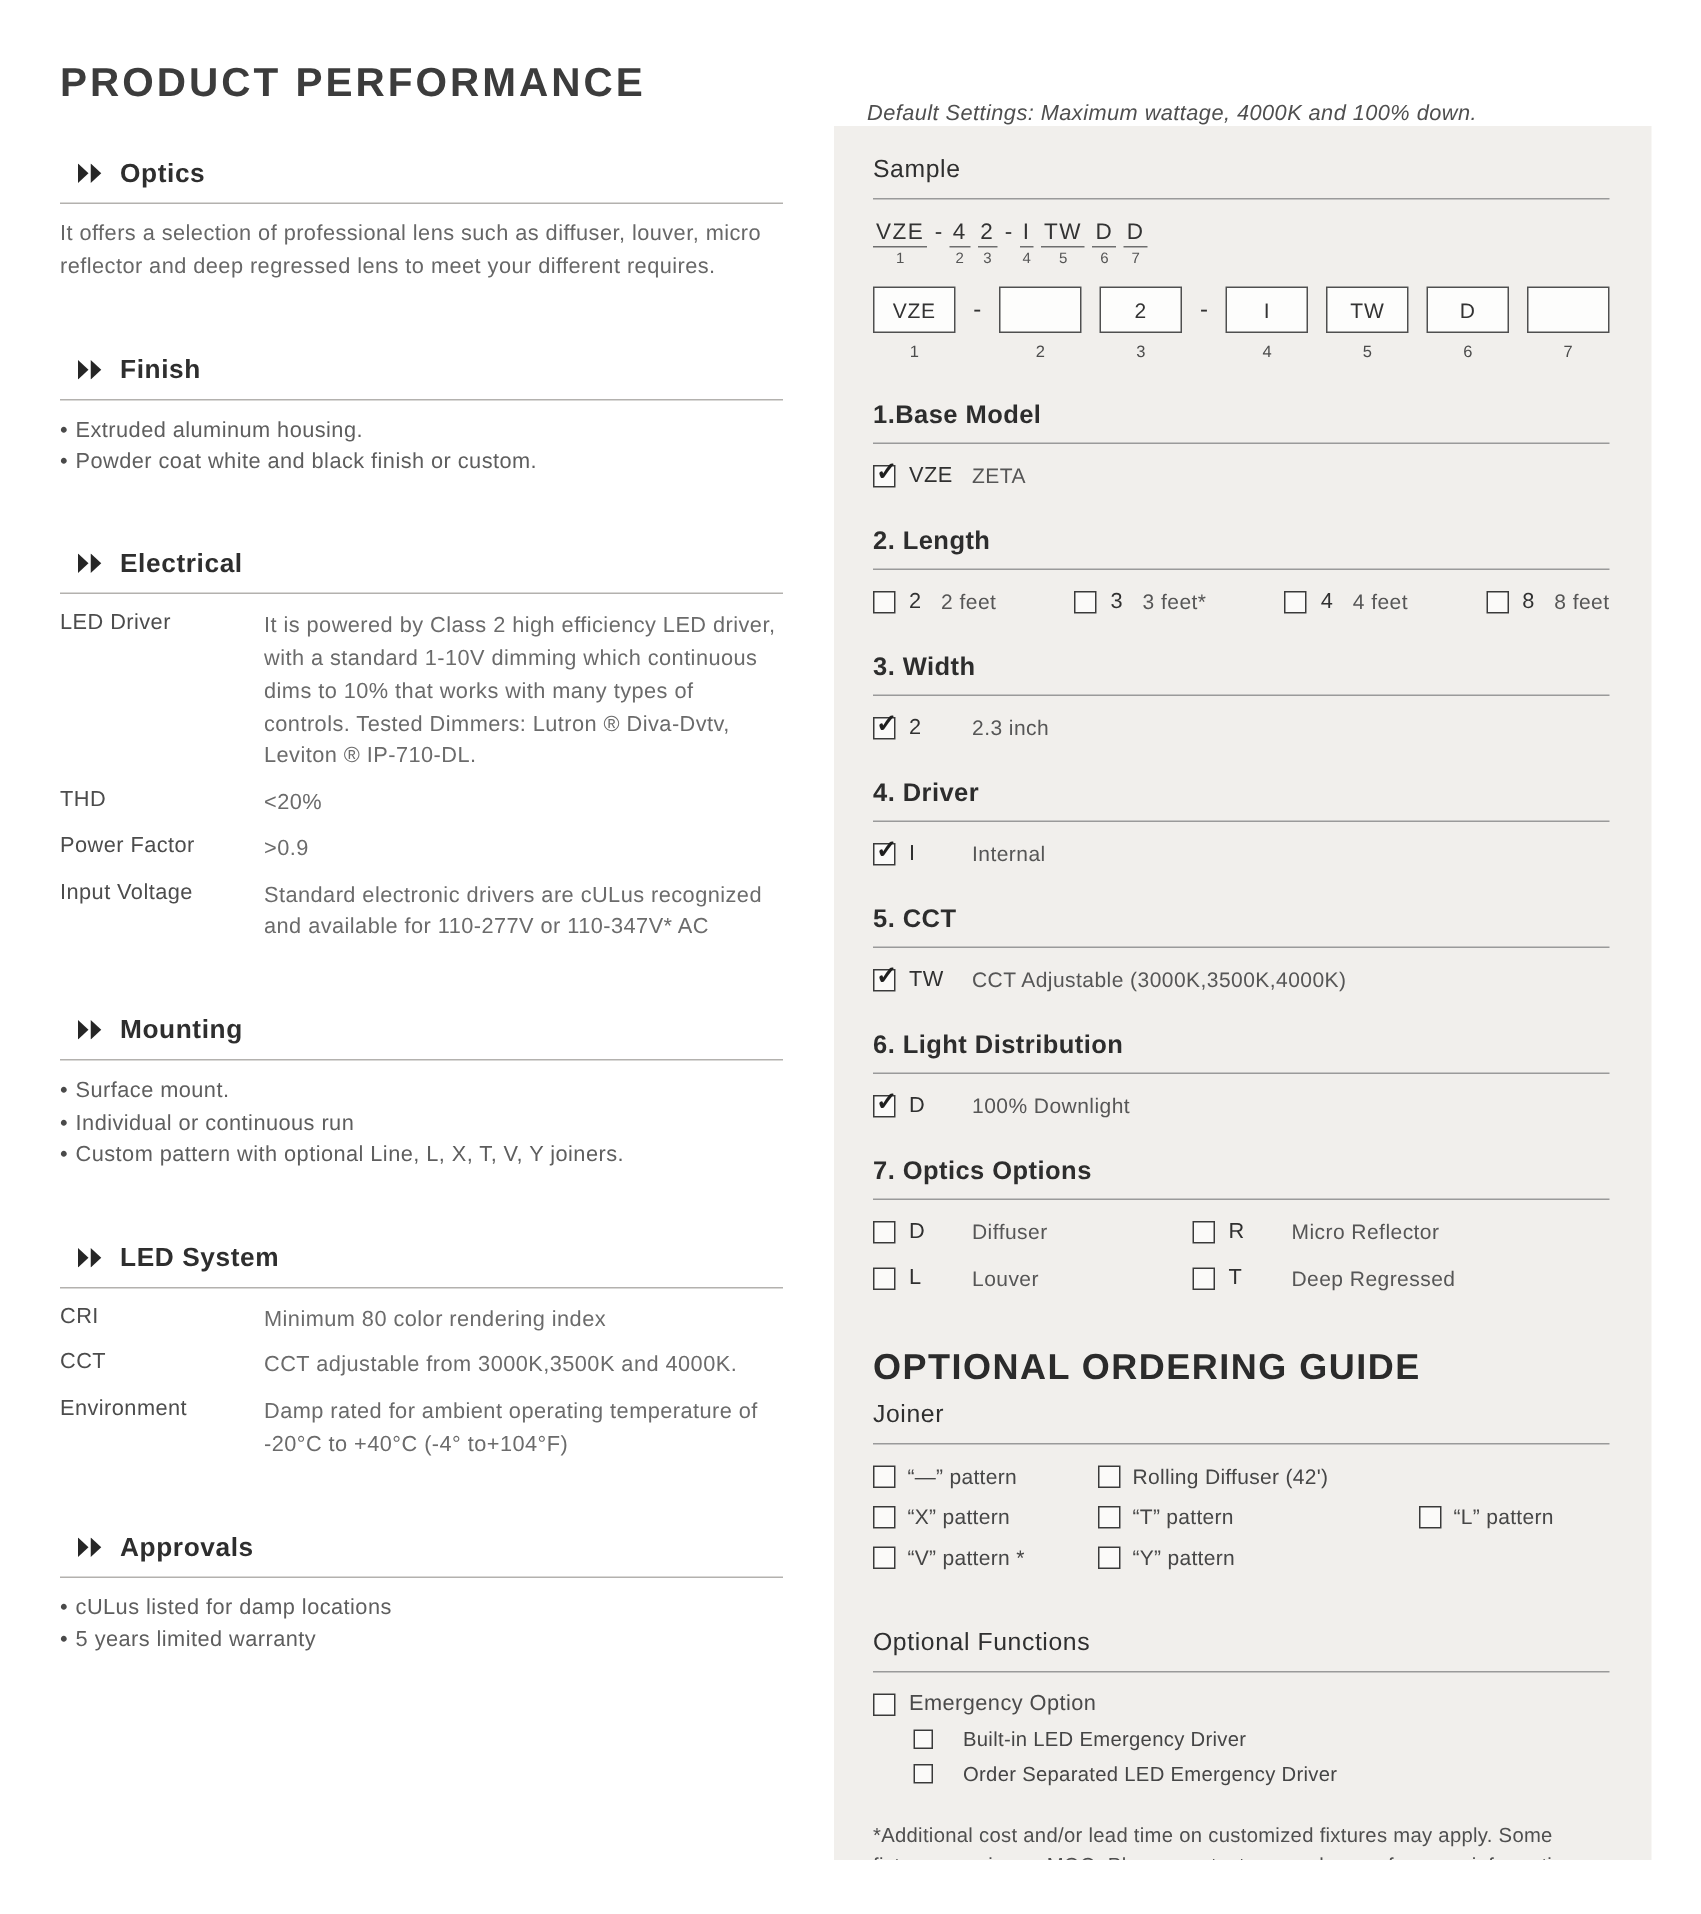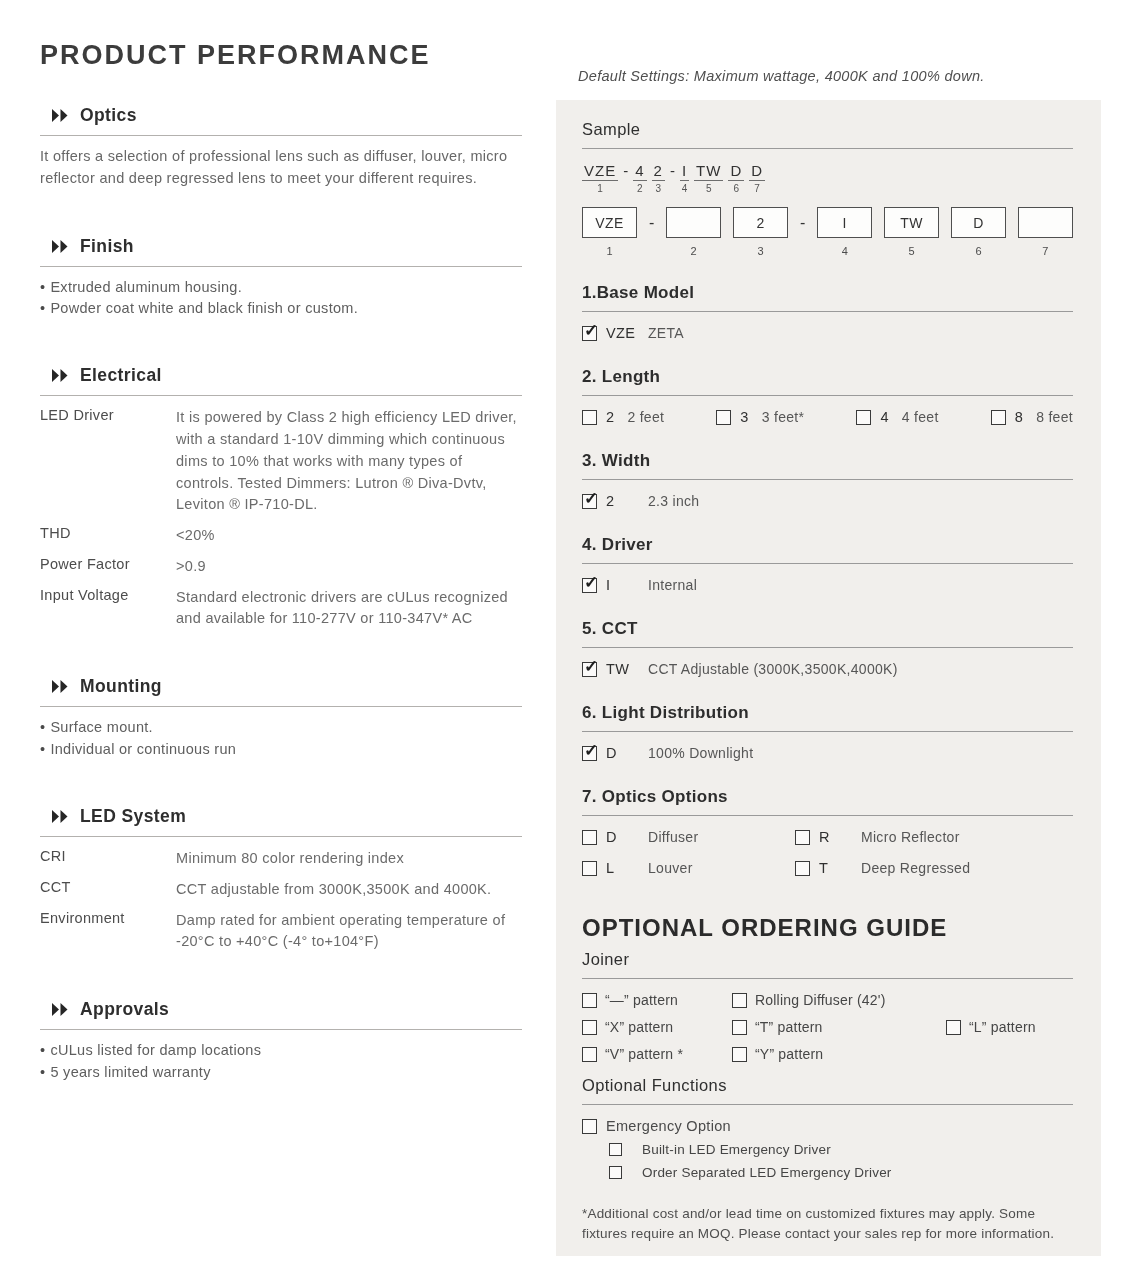--- a/index.html
+++ b/index.html
@@ -20,21 +20,21 @@
   .bullet-list li::before { content:"•"; margin-right:5px; color:#4a4a4a; }
   .spec-table { margin-top:11px; }
   .spec-row { display:flex; margin-bottom:9px; }
   .spec-label { width:136px; flex-shrink:0; font-size:14.5px; color:#4c4c4c; letter-spacing:0.3px; }
   .spec-value { font-size:14.5px; line-height:1.5; color:#6b6b6b; letter-spacing:0.3px; }
 
   
   .right-head { position:absolute; left:578px; top:44px; width:524px; }
   .ordering-title { font-size:24px; font-weight:700; letter-spacing:1px; color:#2f2f2f; }
   .ordering-subtitle { font-size:14.5px; font-style:italic; color:#4f4f4f; margin-top:24px; letter-spacing:0.3px; }
-  .panel { position:absolute; left:556px; top:100px; width:545px; height:1156px;
+  .panel { position:absolute; left:556px; top:84px; width:545px; height:1156px;
     background:#f1efec; padding:20px 28px 20px 26px; overflow:hidden; }
 
   .group-heading { font-size:16.5px; color:#2f2f2f; padding-bottom:9px; border-bottom:1px solid #9a9a9a; letter-spacing:0.4px; }
   .num-heading { font-size:17px; font-weight:700; color:#2d2d2d; padding-bottom:8px; border-bottom:1px solid #9a9a9a; letter-spacing:0.3px; }
   .ord-section { margin-top:26px; }
 
   .code-row { display:flex; align-items:flex-start; gap:5px; margin-top:13px; font-size:15px; color:#333; }
   .code-seg { display:flex; flex-direction:column; align-items:center; }
   .code-text { border-bottom:1px solid #6e6e6e; padding:0 2px 1px 2px; letter-spacing:1px; }
   .code-num { font-size:10px; color:#555; margin-top:2px; }
@@ -57,21 +57,21 @@
   .opt-code.auto { width:auto; margin-right:13px; }
   .opt-label { font-size:14px; color:#565656; letter-spacing:0.3px; }
 
   .optics-grid { display:grid; grid-template-columns:213px 1fr; row-gap:15px; margin-top:13px; }
 
   .optional-title { font-size:24px; font-weight:700; letter-spacing:1px; color:#2b2b2b; margin-top:38px; }
   .joiner-wrap { margin-top:8px; }
   .joiner-grid { display:grid; grid-template-columns:150px 214px 1fr; row-gap:11px; margin-top:13px; }
   .jcell { display:flex; align-items:center; gap:8px; font-size:14px; color:#464646; letter-spacing:0.2px; }
 
-  .func-section { margin-top:14px; }
+  .func-section { margin-top:40px; }
   .sub-opts { margin-left:27px; }
   .sub-row { display:flex; align-items:center; gap:20px; margin-top:8px; }
   .sub-label { font-size:13.5px; color:#454545; letter-spacing:0.2px; }
   .func-main-label { margin-left:9px; font-size:14.5px; color:#4a4a4a; letter-spacing:0.3px; }
 
   .footnote { margin-top:24px; font-size:13.5px; line-height:1.5; color:#4f4f4f; letter-spacing:0.2px; }
 </style>
 </head>
 <body>
 
@@ -147,20 +147,21 @@
             <polygon points="0,0 7,6.5 0,13" fill="#262626"></polygon>
             <polygon points="8.5,0 15.5,6.5 8.5,13" fill="#262626"></polygon>
           </svg>
       </span>
       <span class="sec-title">Mounting</span>
     </div>
     <div class="rule"></div>
     <ul class="bullet-list">
       <li>Surface mount.</li>
       <li>Individual or continuous run</li>
+      <li>Custom pattern with optional Line, L, X, T, V, Y joiners.</li>
     </ul>
   </section>
 
   <section class="perf-section">
     <div class="sec-head">
       <span class="arrow-icon">
         <svg width="17" height="13" viewBox="0 0 17 13">
             <polygon points="0,0 7,6.5 0,13" fill="#262626"></polygon>
             <polygon points="8.5,0 15.5,6.5 8.5,13" fill="#262626"></polygon>
           </svg>

